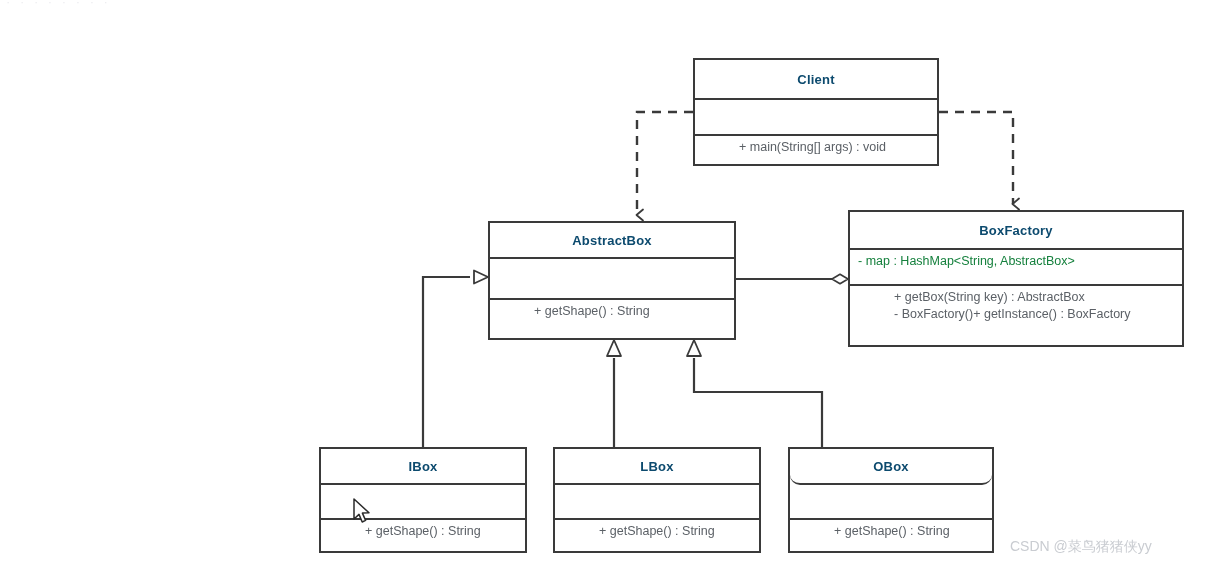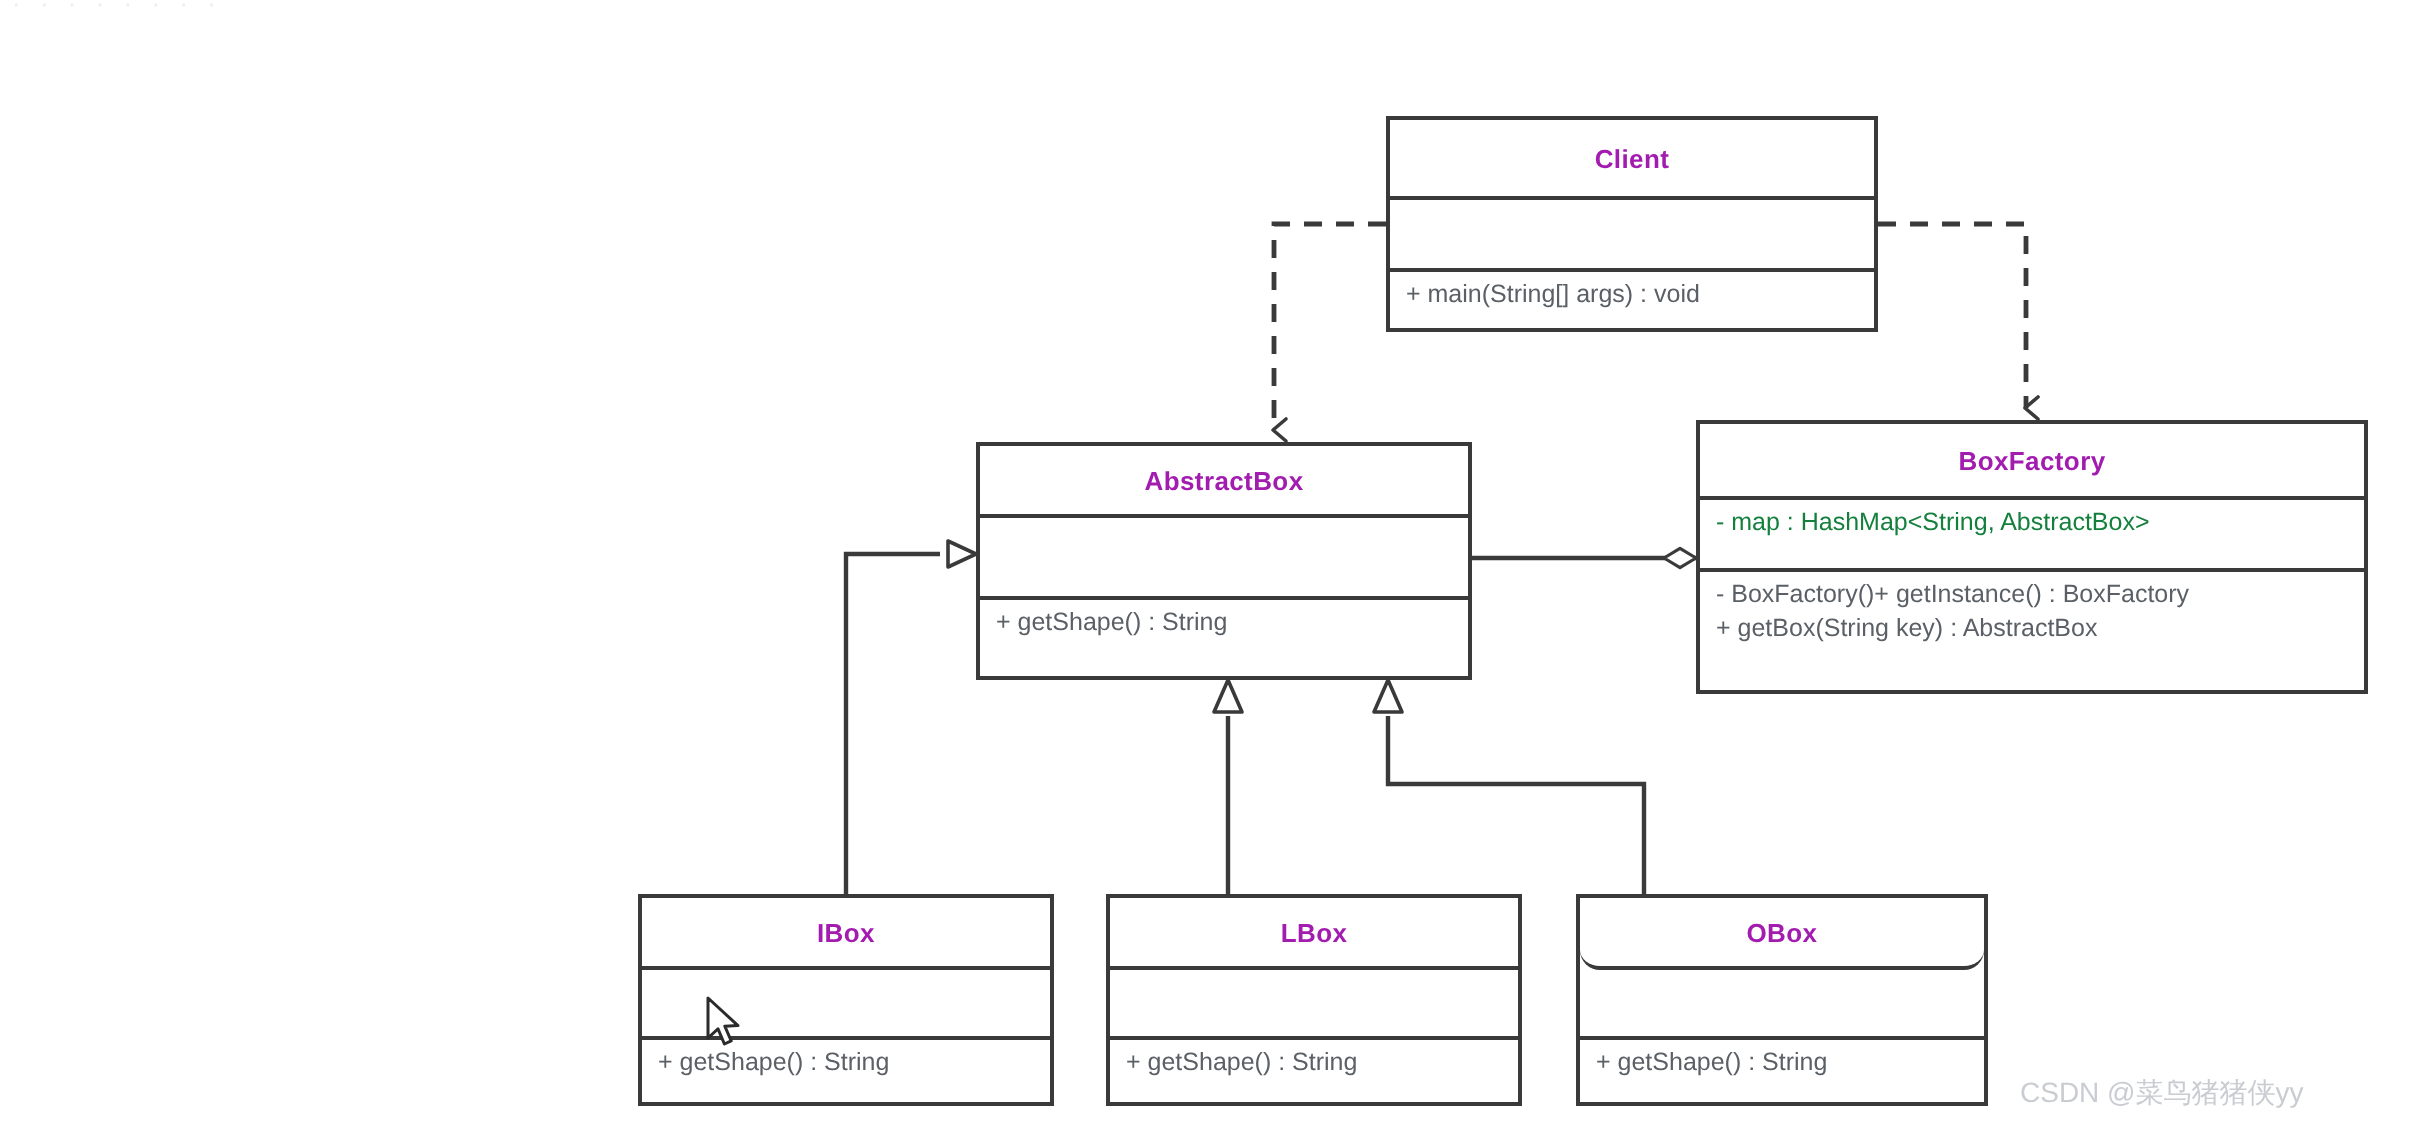--- a/index.html
+++ b/index.html
@@ -29,41 +29,42 @@
     box-sizing: border-box;
     border: 2px solid #3a3a3a;
     background: #ffffff;
     z-index: 5;
   }
   .uml-name {
     box-sizing: border-box;
     text-align: center;
     font-weight: bold;
     font-size: 13px;
-    color: #a21caf;
+    color: #0c4a6e;
     border-bottom: 2px solid #3a3a3a;
     display: flex;
     align-items: center;
     justify-content: center;
     letter-spacing: 0.2px;
   }
   .uml-attrs {
     box-sizing: border-box;
     border-bottom: 2px solid #3a3a3a;
     padding: 3px 8px;
     font-size: 12.5px;
     color: #15803d;
     line-height: 17px;
   }
   .uml-ops {
     box-sizing: border-box;
     padding: 3px 8px;
     font-size: 12.5px;
     color: #5b6066;
     line-height: 17px;
+    margin-left: 36px;
   }
   .uml-ops div, .uml-attrs div {
     white-space: nowrap;
   }
   .uml-ops.wrap div, .uml-attrs.wrap div {
     white-space: normal;
   }
   .watermark {
     position: absolute;
     font-size: 14px;
@@ -150,22 +151,22 @@
       <div>+ getShape() : String</div>
     </div>
   </div>
 
   <div class="uml-class" style="left:848px; top:210px; width:336px; height:137px;">
     <div class="uml-name" style="height:38px;">BoxFactory</div>
     <div class="uml-attrs" style="height:36px;">
       <div>- map : HashMap&lt;String, AbstractBox&gt;</div>
     </div>
     <div class="uml-ops wrap">
+      <div>+ getBox(String key) : AbstractBox</div>
       <div>- BoxFactory()+ getInstance() : BoxFactory</div>
-      <div>+ getBox(String key) : AbstractBox</div>
     </div>
   </div>
 
   <div class="uml-class" style="left:319px; top:447px; width:208px; height:106px;">
     <div class="uml-name" style="height:36px;">IBox</div>
     <div class="uml-attrs" style="height:35px;"></div>
     <div class="uml-ops">
       <div>+ getShape() : String</div>
     </div>
   </div>

